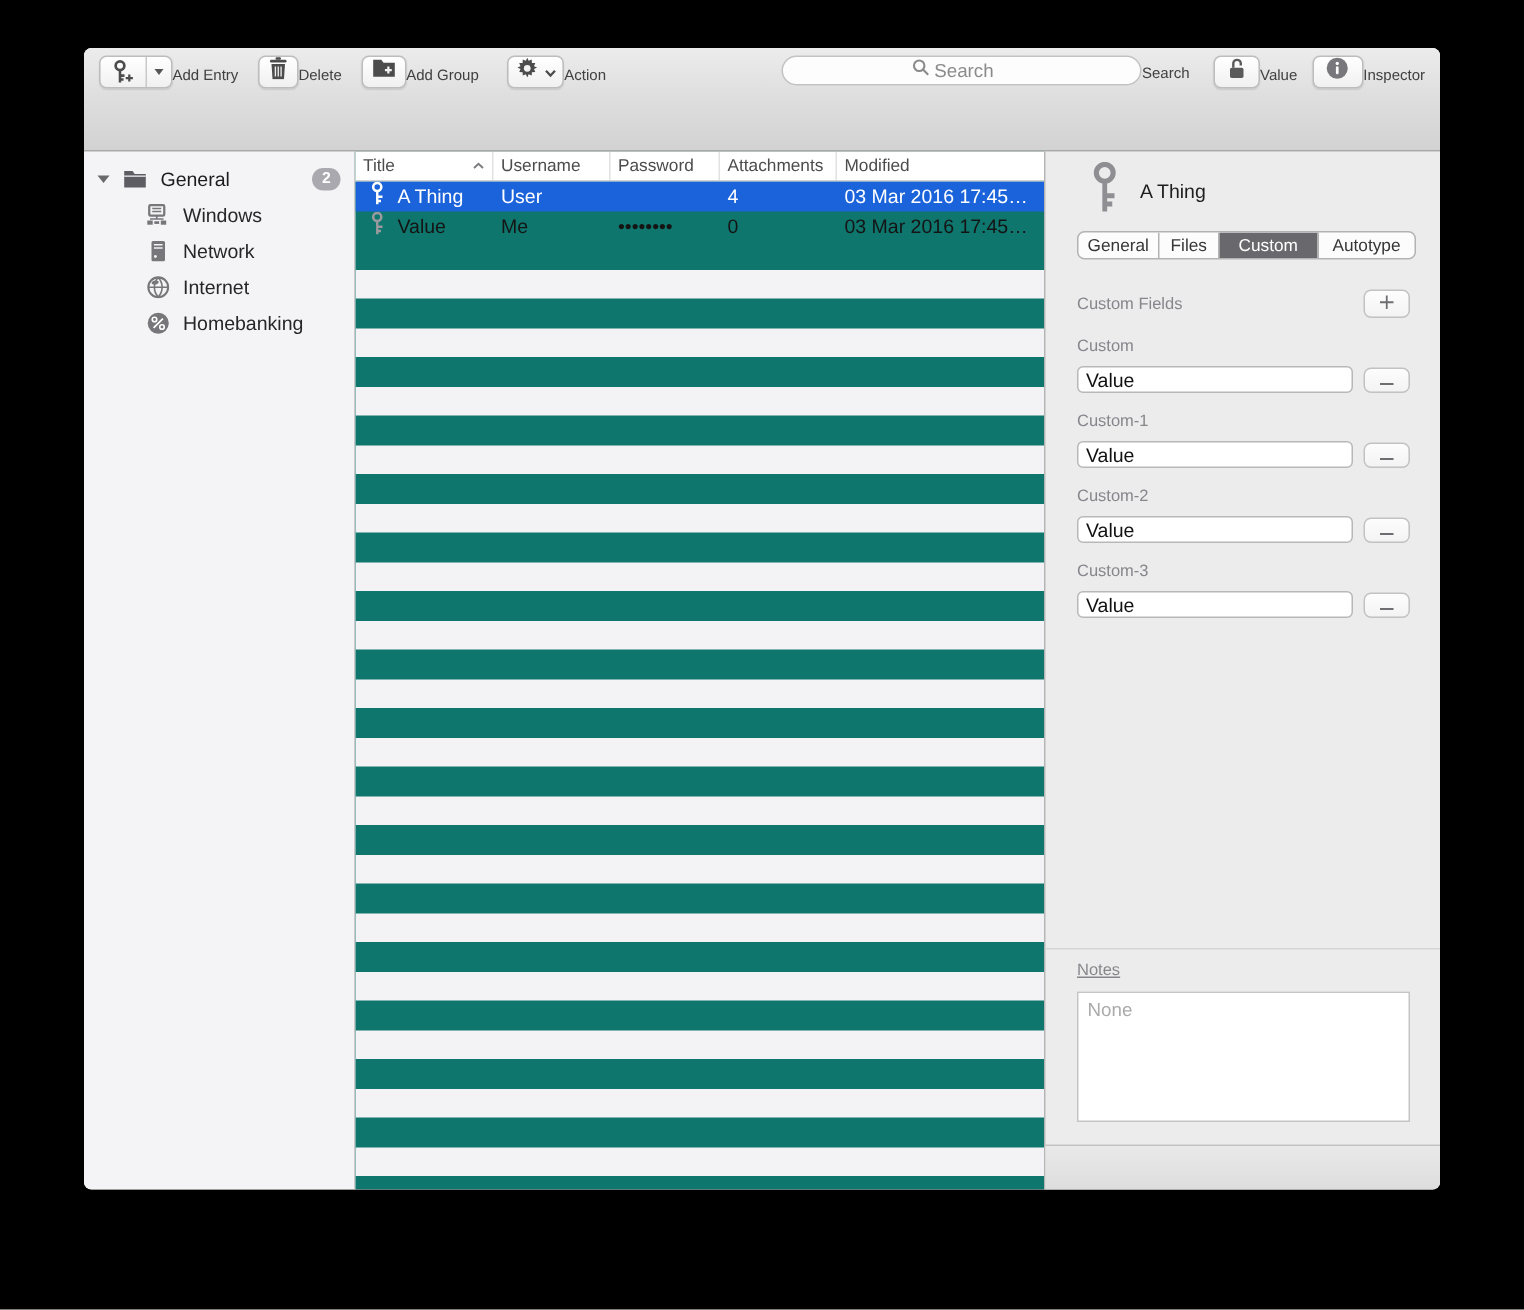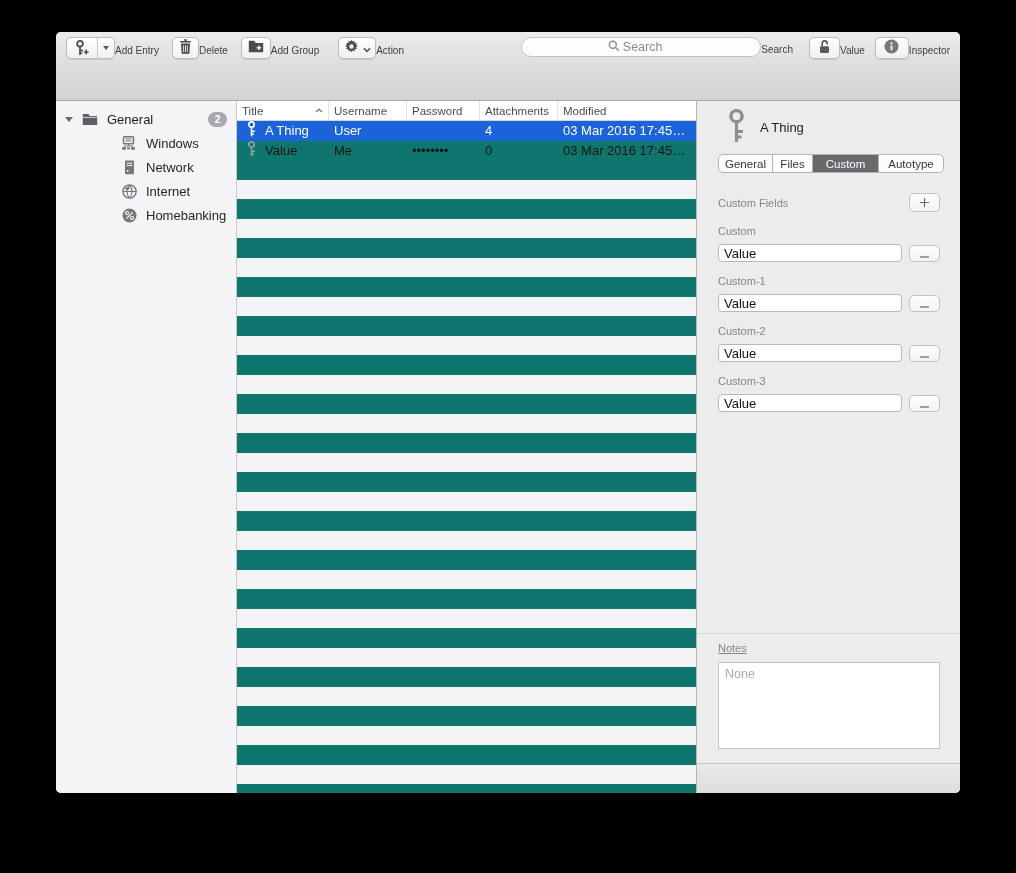--- a/index.html
+++ b/index.html
@@ -57,21 +57,21 @@
   }
   .sb-header { font-size:11px; color:#82828a; padding:5px 0 6px 13px; }
   .sb-group { height:24px; display:flex; align-items:center; }
   .disclosure { margin-left:9px; width:0; height:0; border-left:4.5px solid transparent; border-right:4.5px solid transparent; border-top:5.5px solid #68686d; }
   .sb-group .icon-slot { margin-left:8px; }
   .sb-group-label { margin-left:8px; font-size:13px; color:#1c1c1e; }
   .badge {
     margin-left:auto; margin-right:9px; background:#a9a9af; color:#fff;
     font-size:10.5px; font-weight:bold; border-radius:9px; padding:1.5px 6.5px;
   }
-  .sb-item { height:24px; display:flex; align-items:center; padding-left:64px; }
+  .sb-item { height:24px; display:flex; align-items:center; padding-left:40px; }
   .icon-slot { width:18px; display:flex; justify-content:center; align-items:center; }
   .sb-item-label { margin-left:8px; font-size:13px; color:#262628; }
   
   .table { flex:1; min-width:0; background:#0f766e; display:flex; flex-direction:column; }
   .thead { flex:none; height:20px; display:flex; background:#fff; border-bottom:1px solid #d2d2d2; }
   .th {
     border-right:1px solid #e2e2e2; font-size:11.5px; color:#4c4c4c;
     display:flex; align-items:center; padding-left:5px; white-space:nowrap; overflow:hidden;
   }
   .c-title { width:92px; flex:none; }

